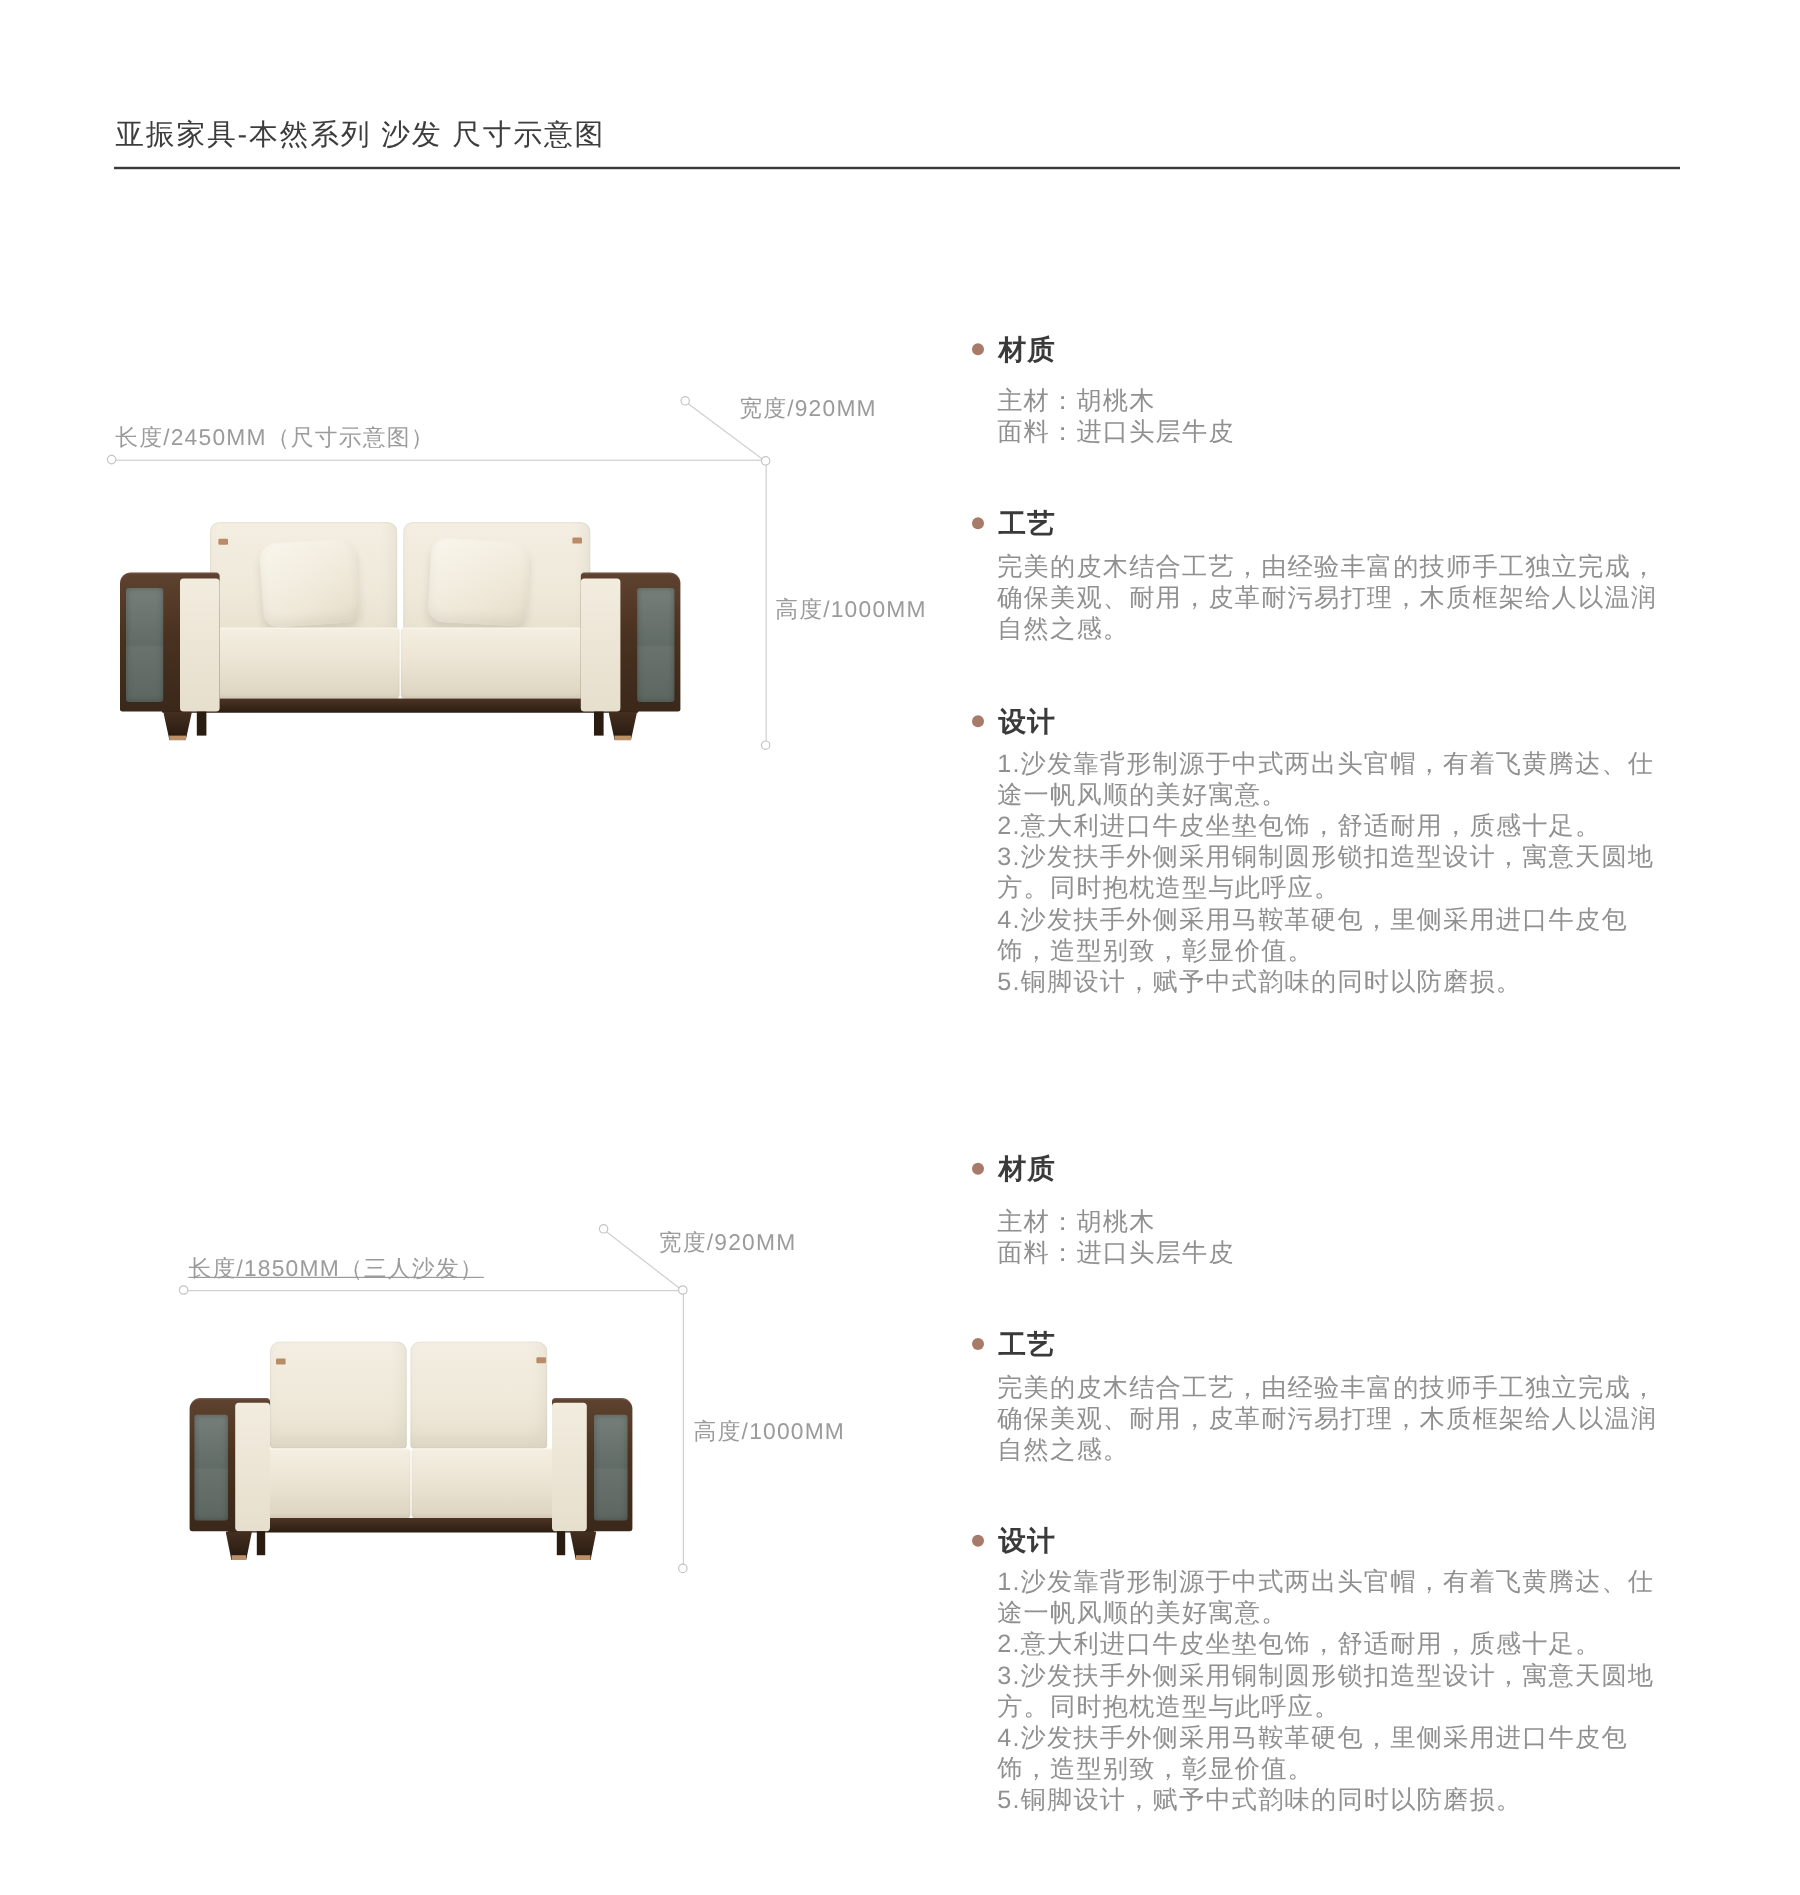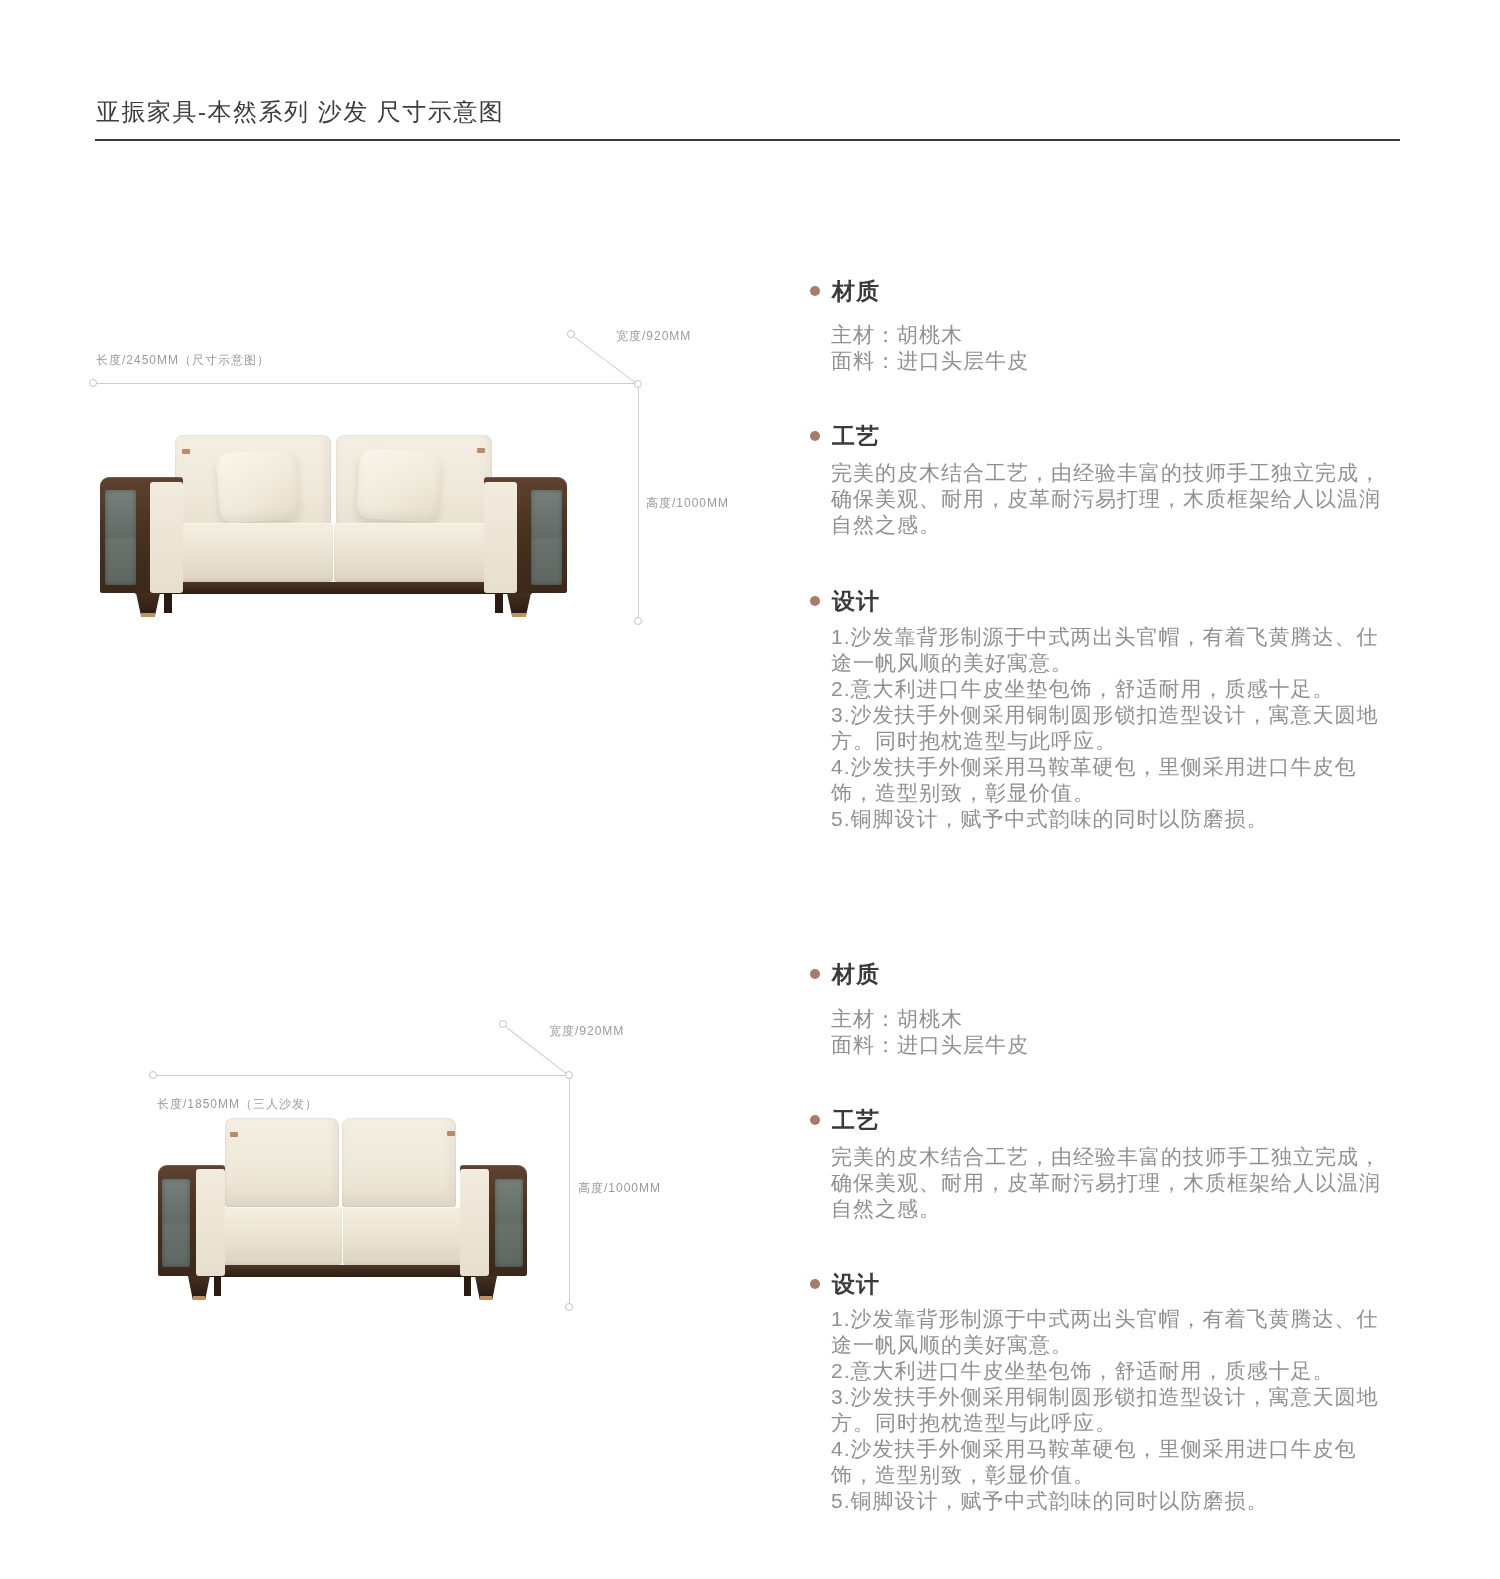--- a/index.html
+++ b/index.html
@@ -5,40 +5,40 @@
   html,body{margin:0;padding:0;background:#ffffff;}
   #page{position:relative;width:1500px;height:1579px;background:#ffffff;
         font-family:"Liberation Sans",sans-serif;overflow:hidden;}
   .abs{position:absolute;}
 
   
   .page-title{left:96px;top:96px;font-size:24px;letter-spacing:1.5px;color:#3d3d3d;font-weight:500;white-space:nowrap;}
   .title-rule{left:95px;top:139px;width:1305px;height:2px;background:#3b3b3b;}
 
   
-  .dim-label{font-size:12px;color:#9b9b9b;letter-spacing:1px;white-space:nowrap;}
+  .dim-label{font-size:19px;color:#9b9b9b;letter-spacing:1px;white-space:nowrap;}
   .dim-line{background:#cfcfcf;}
   .diag{height:1px;transform-origin:0 0;}
   .dim-dot{width:8px;height:8px;background:#fff;border:1px solid #c4c4c4;border-radius:50%;box-sizing:border-box;}
 
   .s1-len-line{left:93px;top:383px;width:545px;height:1px;}
   .s1-ver-line{left:638px;top:384px;width:1px;height:237px;}
   .s1-diag{left:571px;top:334px;width:84px;transform:rotate(36.7deg);}
   .s1-dot-a{left:89px;top:379px;}  .s1-dot-b{left:634px;top:380px;}
   .s1-dot-c{left:567px;top:330px;} .s1-dot-d{left:634px;top:617px;}
   .s1-len-label{left:96px;top:352px;}
   .s1-wid-label{left:616px;top:328px;}
   .s1-hei-label{left:646px;top:495px;}
 
   .s2-len-line{left:153px;top:1075px;width:416px;height:1px;}
   .s2-ver-line{left:569px;top:1075px;width:1px;height:232px;}
   .s2-diag{left:503px;top:1024px;width:83px;transform:rotate(37.7deg);}
   .s2-dot-a{left:149px;top:1071px;} .s2-dot-b{left:565px;top:1071px;}
   .s2-dot-c{left:499px;top:1020px;} .s2-dot-d{left:565px;top:1303px;}
-  .s2-len-label{left:157px;top:1096px;}
+  .s2-len-label{left:157px;top:1044px;text-decoration:underline;}
   .s2-wid-label{left:549px;top:1023px;}
   .s2-hei-label{left:578px;top:1180px;}
 
   
   .bullet{width:10px;height:10px;border-radius:50%;background:#a87a6a;left:810px;}
   .sec-heading{left:832px;font-size:23px;font-weight:bold;color:#3a3a3a;letter-spacing:1px;white-space:nowrap;}
   .body-block{left:831px;width:566px;font-size:21px;color:#909090;letter-spacing:1px;line-height:26px;}
   .b1{top:286px;} .h1{top:276px;} .t1{top:322px;}
   .b2{top:431px;} .h2{top:421px;} .t2{top:460px;}
   .b3{top:596px;} .h3{top:586px;} .t3{top:624px;}

